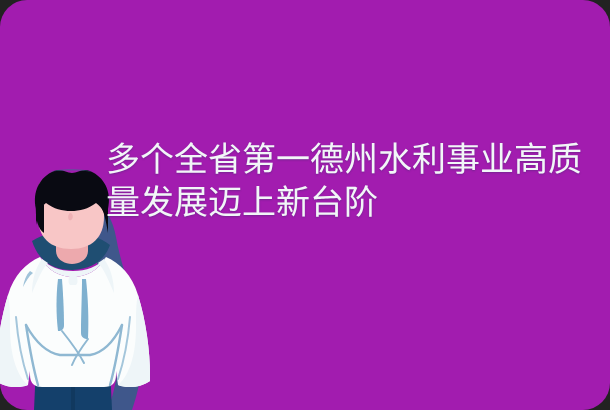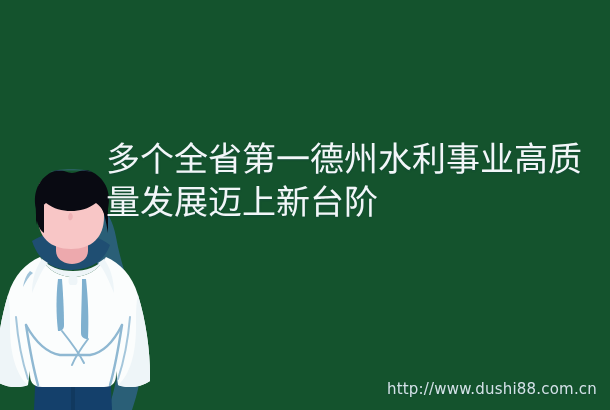--- a/index.html
+++ b/index.html
@@ -62,21 +62,21 @@
   .illustration svg {
     display: block;
     width: 150px;
     height: 235px;
     overflow: visible;
   }
 </style>
 </head>
 <body>
 
-<div class="stage" style="background: #14532d;">
+<div class="stage" style="background: #a21caf; border-radius: 27px;">
 
   <div class="illustration">
     <svg viewBox="0 0 150 235" xmlns="http://www.w3.org/2000/svg" aria-hidden="true">
 
       <g>
         <path d="M38 12 C 78 4, 110 26, 116 62 C 122 96, 134 120, 140 150
                  C 146 182, 140 212, 132 235 L 108 235 C 118 206, 122 178, 116 152
                  C 108 118, 96 94, 92 64 C 88 34, 62 16, 38 12 Z" fill="#2e6285" opacity="0.85"></path>
       </g>
 
@@ -162,15 +162,14 @@
 
         <path d="M16 142 C 18 166, 22 186, 28 204" fill="none" stroke="#8fb8d2" stroke-width="2" stroke-linecap="round" opacity="0.8"></path>
 
         <path d="M130 142 C 128 166, 124 186, 118 204" fill="none" stroke="#8fb8d2" stroke-width="2" stroke-linecap="round" opacity="0.8"></path>
       </g>
     </svg>
   </div>
 
   <div class="headline" style="color: rgb(242, 246, 248); font-size: 34px;">多个全省第一德州水利事业高质量发展迈上新台阶</div>
 
-  <div class="watermark" style="color: rgb(223, 234, 241); font-size: 15px;">http://www.dushi88.com.cn</div>
 
 </div>
 
 </body></html>

